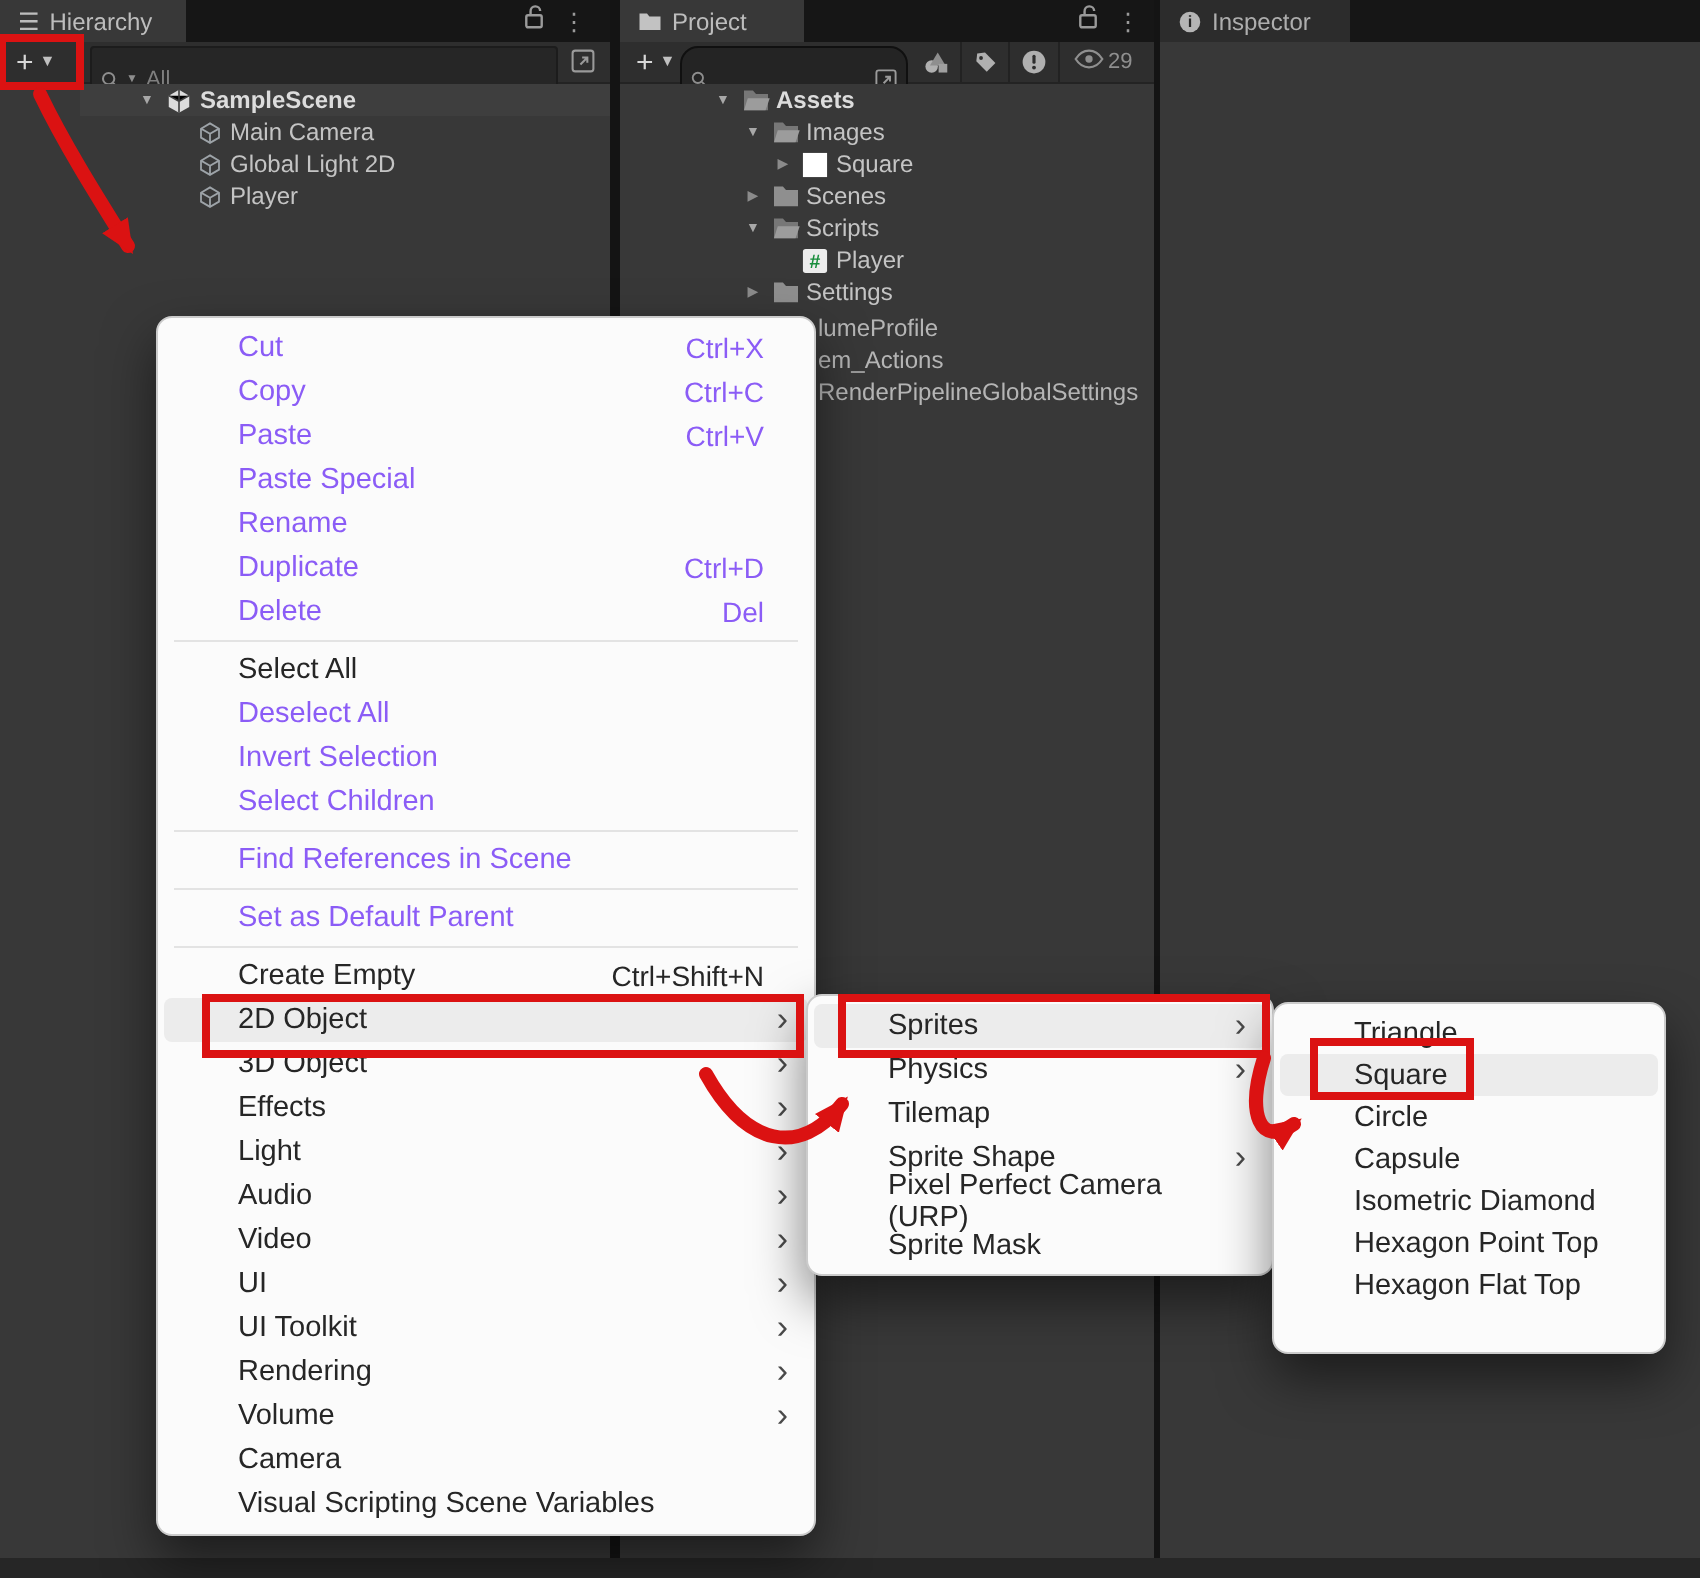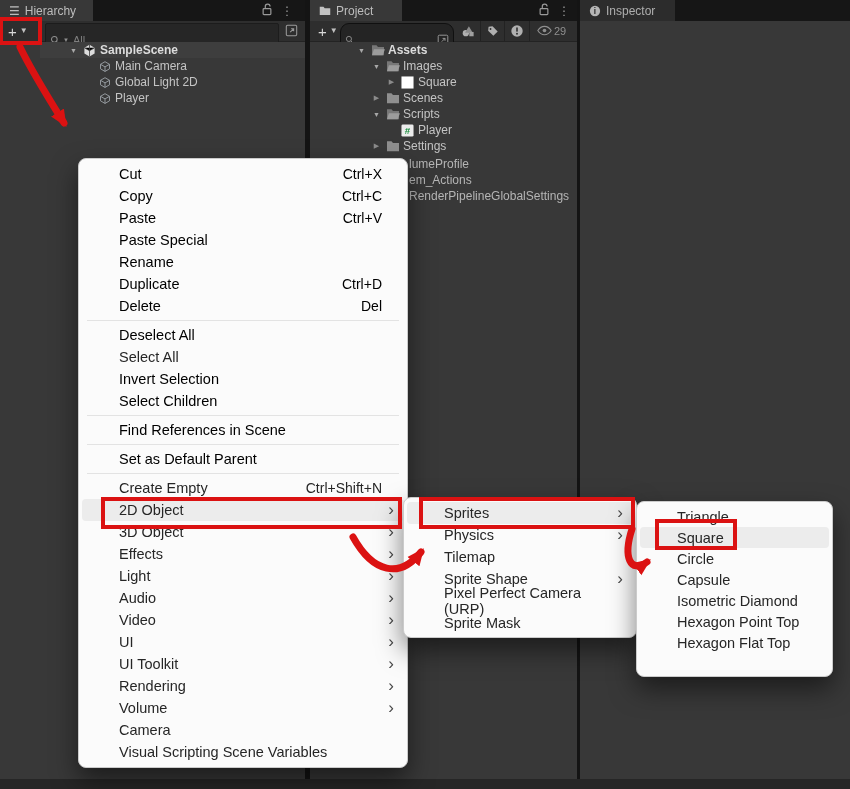--- a/index.html
+++ b/index.html
@@ -64,21 +64,21 @@
   
   .menu{position:absolute;background:#fbfbfb;border:1px solid #cbcbcb;border-radius:8px;
         box-shadow:0 12px 26px rgba(0,0,0,.5);padding:4px 0;z-index:20;}
   #context-menu{left:78px;top:158px;width:330px;height:610px;}
   #sprites-menu{left:403px;top:497px;width:234px;height:141px;}
   #shapes-menu{left:636px;top:501px;width:197px;height:176px;}
   .menu-item{position:relative;height:22px;margin:0 3px;display:flex;align-items:center;
              border-radius:4px;font-size:14.5px;color:#262626;padding:0 22px 0 37px;}
   #context-menu .menu-item{padding-left:37px;}
   #shapes-menu .menu-item{height:21px;}
-  .menu-item.disabled{color:#000000;}
+  .menu-item.disabled{color:#8b5cf6;}
   .menu-item.hover{background:#ececec;}
   .mi-shortcut{margin-left:auto;font-size:14px;}
   .mi-arrow{position:absolute;right:10px;top:50%;transform:translateY(-54%);
             font-size:17px;color:#4a4a4a;font-weight:400;line-height:1;}
   .menu-sep{height:1px;background:#e3e3e3;margin:3px 8px;}
 
   
   #annotations{position:absolute;left:0;top:0;width:850px;height:789px;z-index:50;pointer-events:none;}
 </style>
 </head>
@@ -374,25 +374,25 @@
       </div>
       <div class="menu-item disabled">
         <span class="mi-label">Duplicate</span>
         <span class="mi-shortcut">Ctrl+D</span>
       </div>
       <div class="menu-item disabled">
         <span class="mi-label">Delete</span>
         <span class="mi-shortcut">Del</span>
       </div>
       <div class="menu-sep"></div>
+      <div class="menu-item">
+        <span class="mi-label">Select All</span>
+      </div>
       <div class="menu-item disabled">
         <span class="mi-label">Deselect All</span>
-      </div>
-      <div class="menu-item">
-        <span class="mi-label">Select All</span>
       </div>
       <div class="menu-item disabled">
         <span class="mi-label">Invert Selection</span>
       </div>
       <div class="menu-item disabled">
         <span class="mi-label">Select Children</span>
       </div>
       <div class="menu-sep"></div>
       <div class="menu-item disabled">
         <span class="mi-label">Find References in Scene</span>

